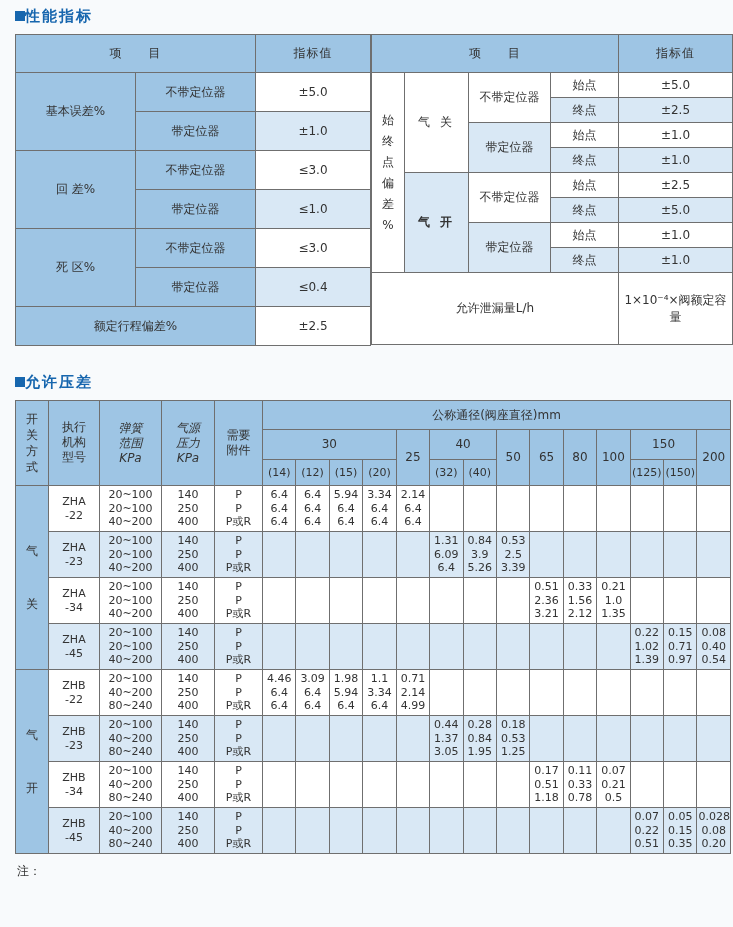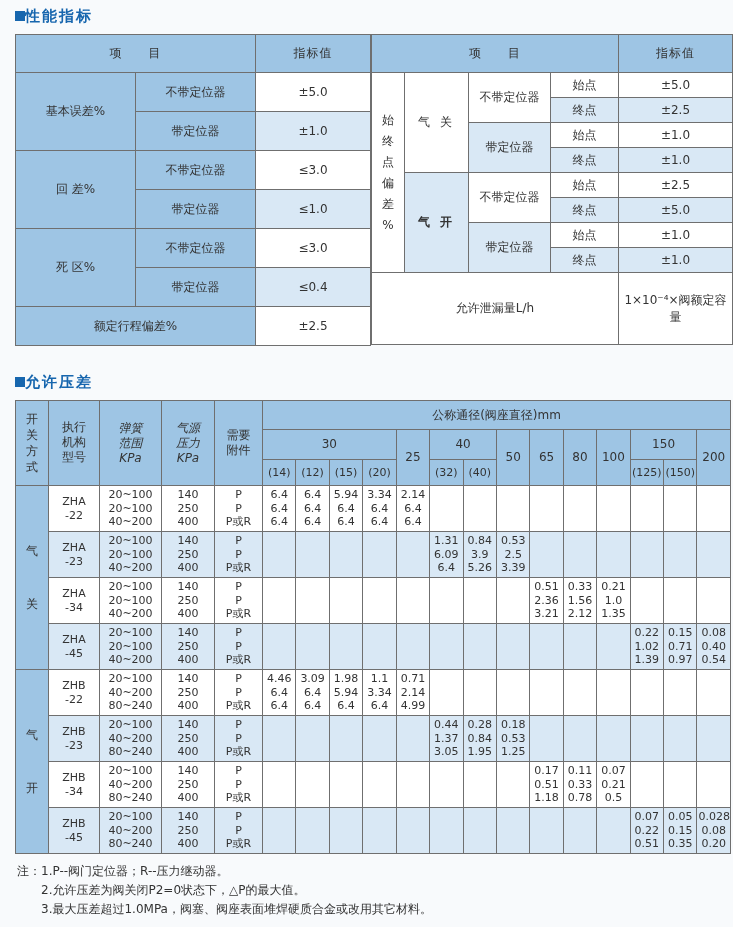--- a/index.html
+++ b/index.html
@@ -528,20 +528,15 @@
 0.35</td>
           <td>0.028
 0.08
 0.20</td>
         </tr>
       </tbody>
   </table>
 
   <div class="notes">
     <span class="prefix">注：</span>
-    <div>
-      <div class="note-line">1.P--阀门定位器；R--压力继动器。</div>
-      <div class="note-line">2.允许压差为阀关闭P2=0状态下，△P的最大值。</div>
-      <div class="note-line">3.最大压差超过1.0MPa，阀塞、阀座表面堆焊硬质合金或改用其它材料。</div>
-    </div>
   </div>
 
 </div>
 
 </body></html>

